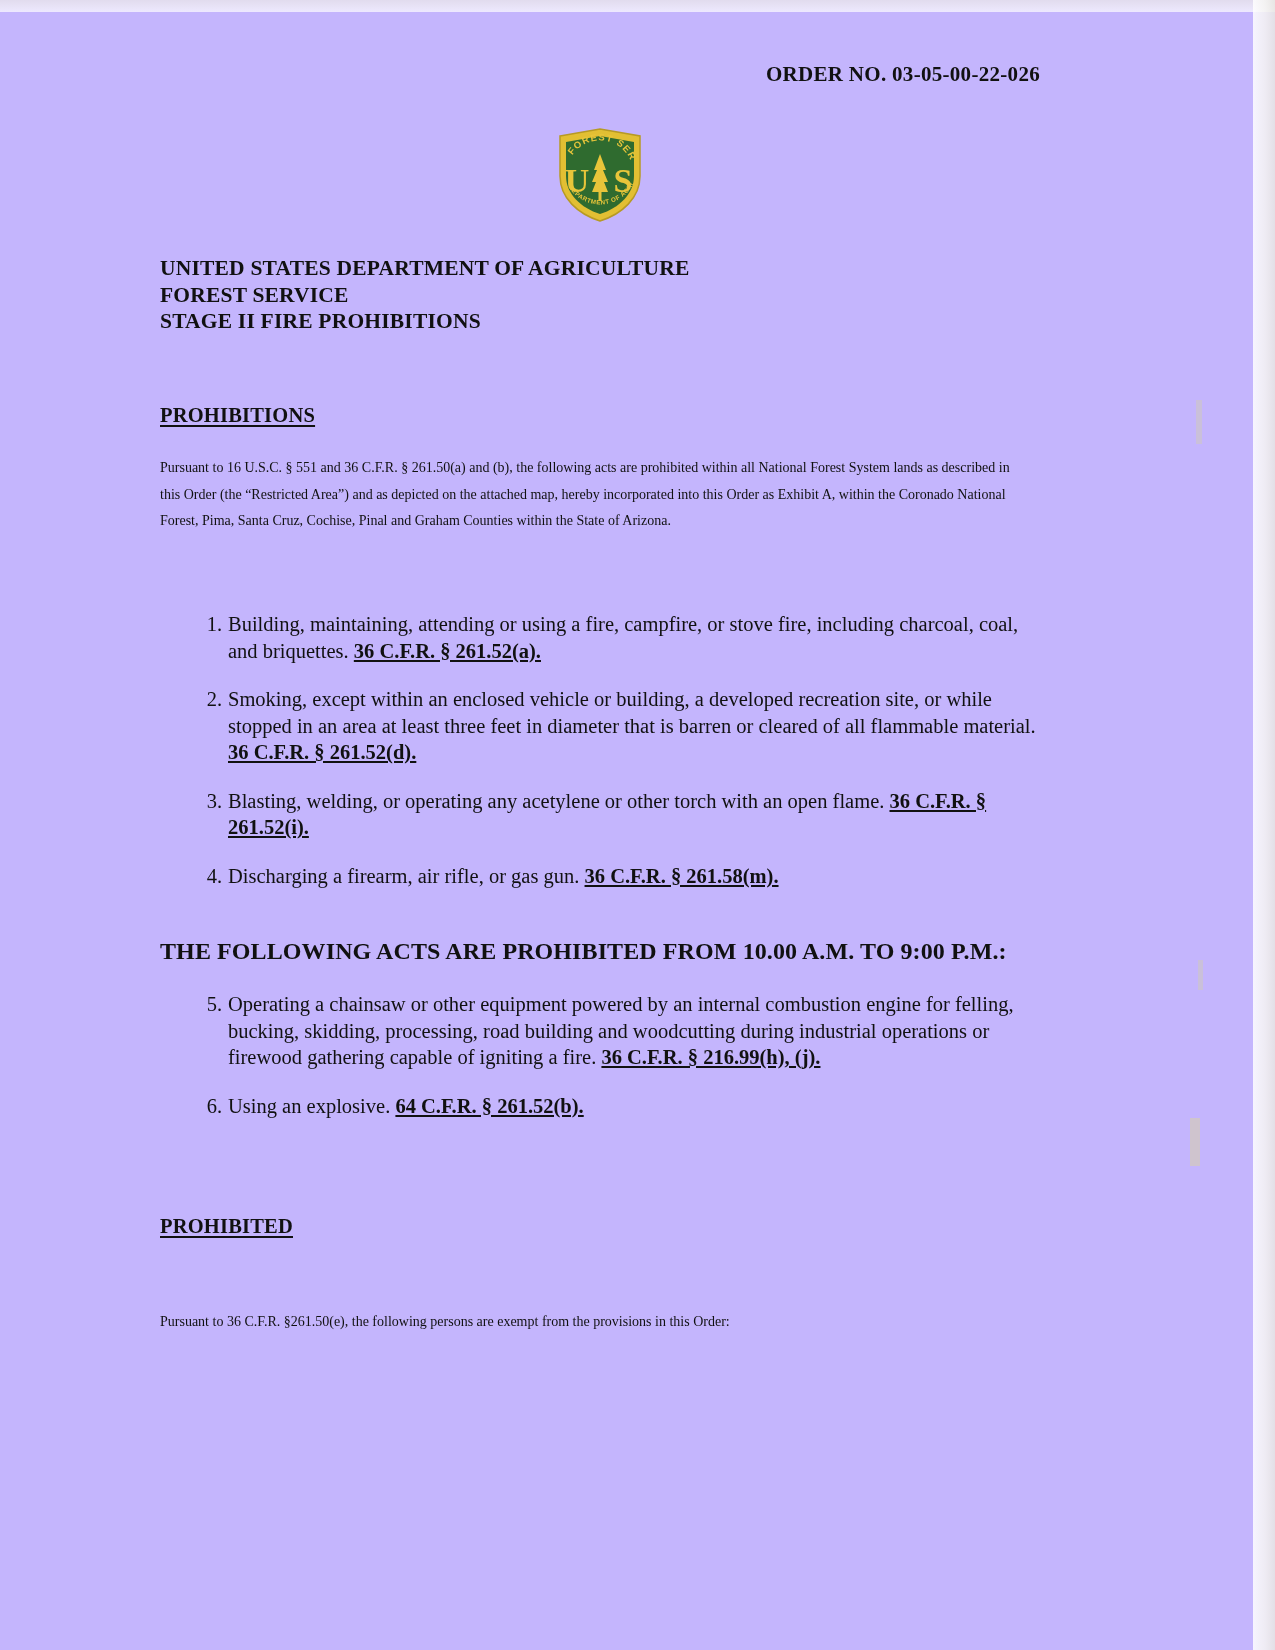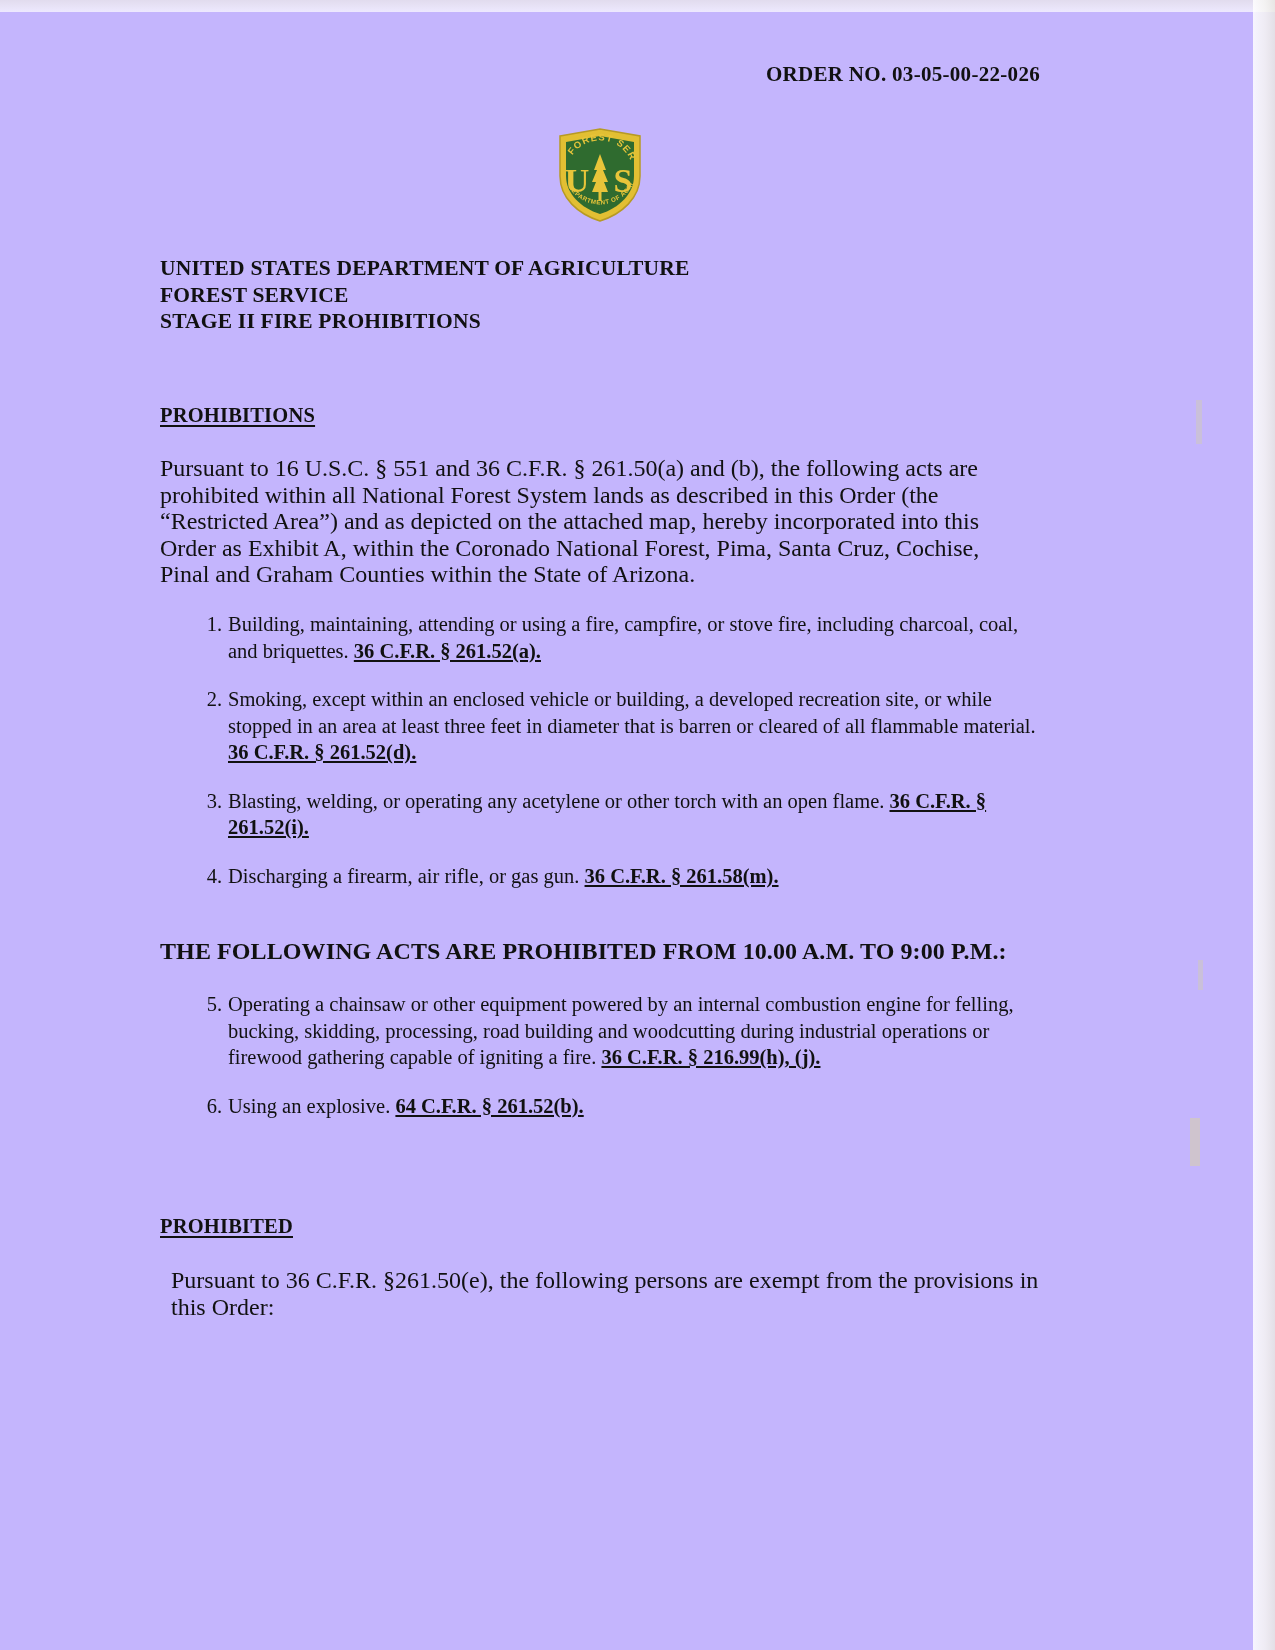--- a/index.html
+++ b/index.html
@@ -92,21 +92,21 @@
   
   .section-heading {
     font-weight: bold;
     font-size: 20.5px;
     text-decoration: underline;
     text-underline-offset: 3px;
     letter-spacing: .2px;
   }
 
   .para {
-    font-size: 24px;
+    font-size: 14px;
     line-height: 26.5px;
     text-align: left;
   }
 
   .time-heading {
     font-weight: bold;
     font-size: 24px;
     line-height: 26.5px;
     letter-spacing: .1px;
   }
@@ -134,21 +134,21 @@
     font-weight: bold;
     text-decoration: underline;
   }
 
   #prohibitions-heading { position: absolute; top: 404px; left: 0; }
   #intro-paragraph     { position: absolute; top: 455px; left: 0; width: 870px; }
   #list-first          { position: absolute; top: 611px; left: 0; width: 880px; }
   #time-heading        { position: absolute; top: 938px; left: 0; width: 880px; }
   #list-second         { position: absolute; top: 991px; left: 0; width: 880px; }
   #exemptions-heading  { position: absolute; top: 1215px; left: 0; }
-  #exemptions-paragraph{ position: absolute; top: 1267px; left: 0; width: 870px; margin-left: 11px; }
+  #exemptions-paragraph{ position: absolute; top: 1309px; left: 0; width: 870px; }
 </style>
 </head>
 <body>
 
 <div class="page">
 
   <div class="scan-edge-top"></div>
   <div class="scan-edge-right"></div>
   <div class="scan-speck" style="left:1196px;top:400px;width:6px;height:44px;"></div>
   <div class="scan-speck" style="left:1198px;top:960px;width:5px;height:30px;"></div>

